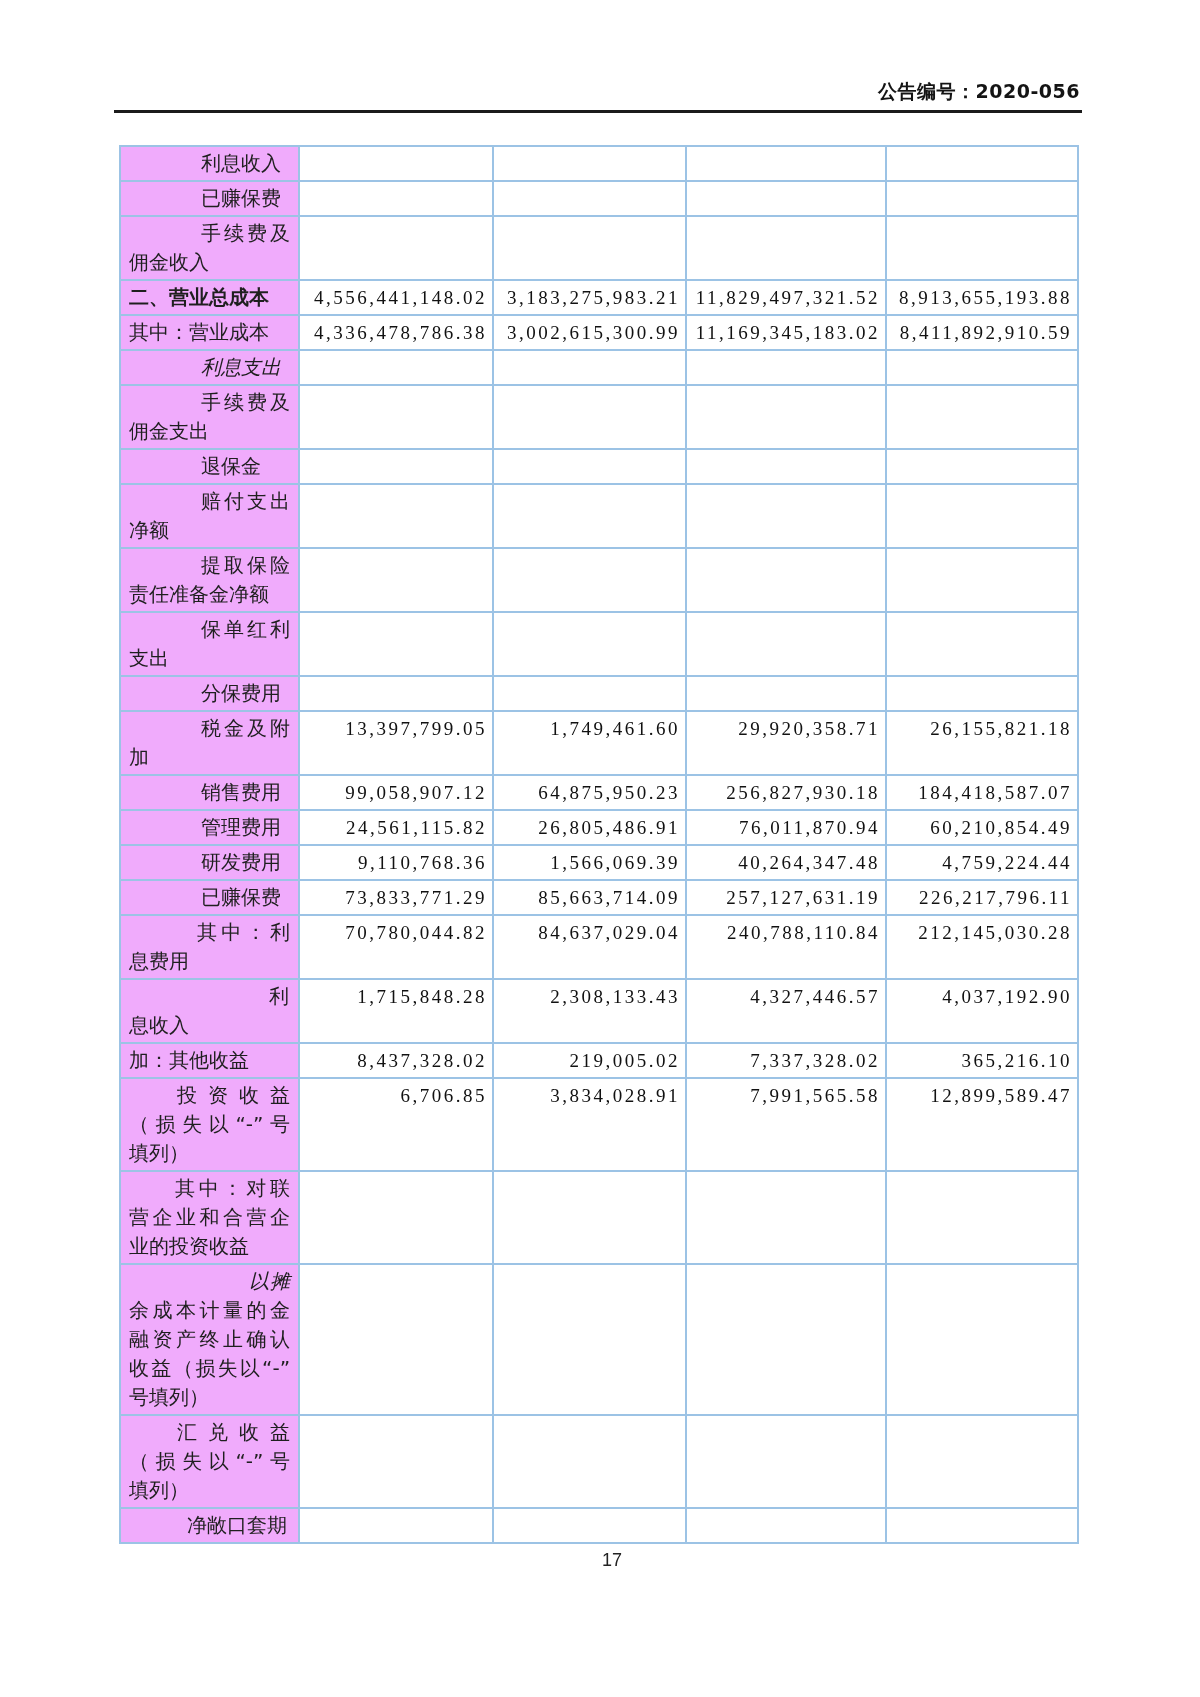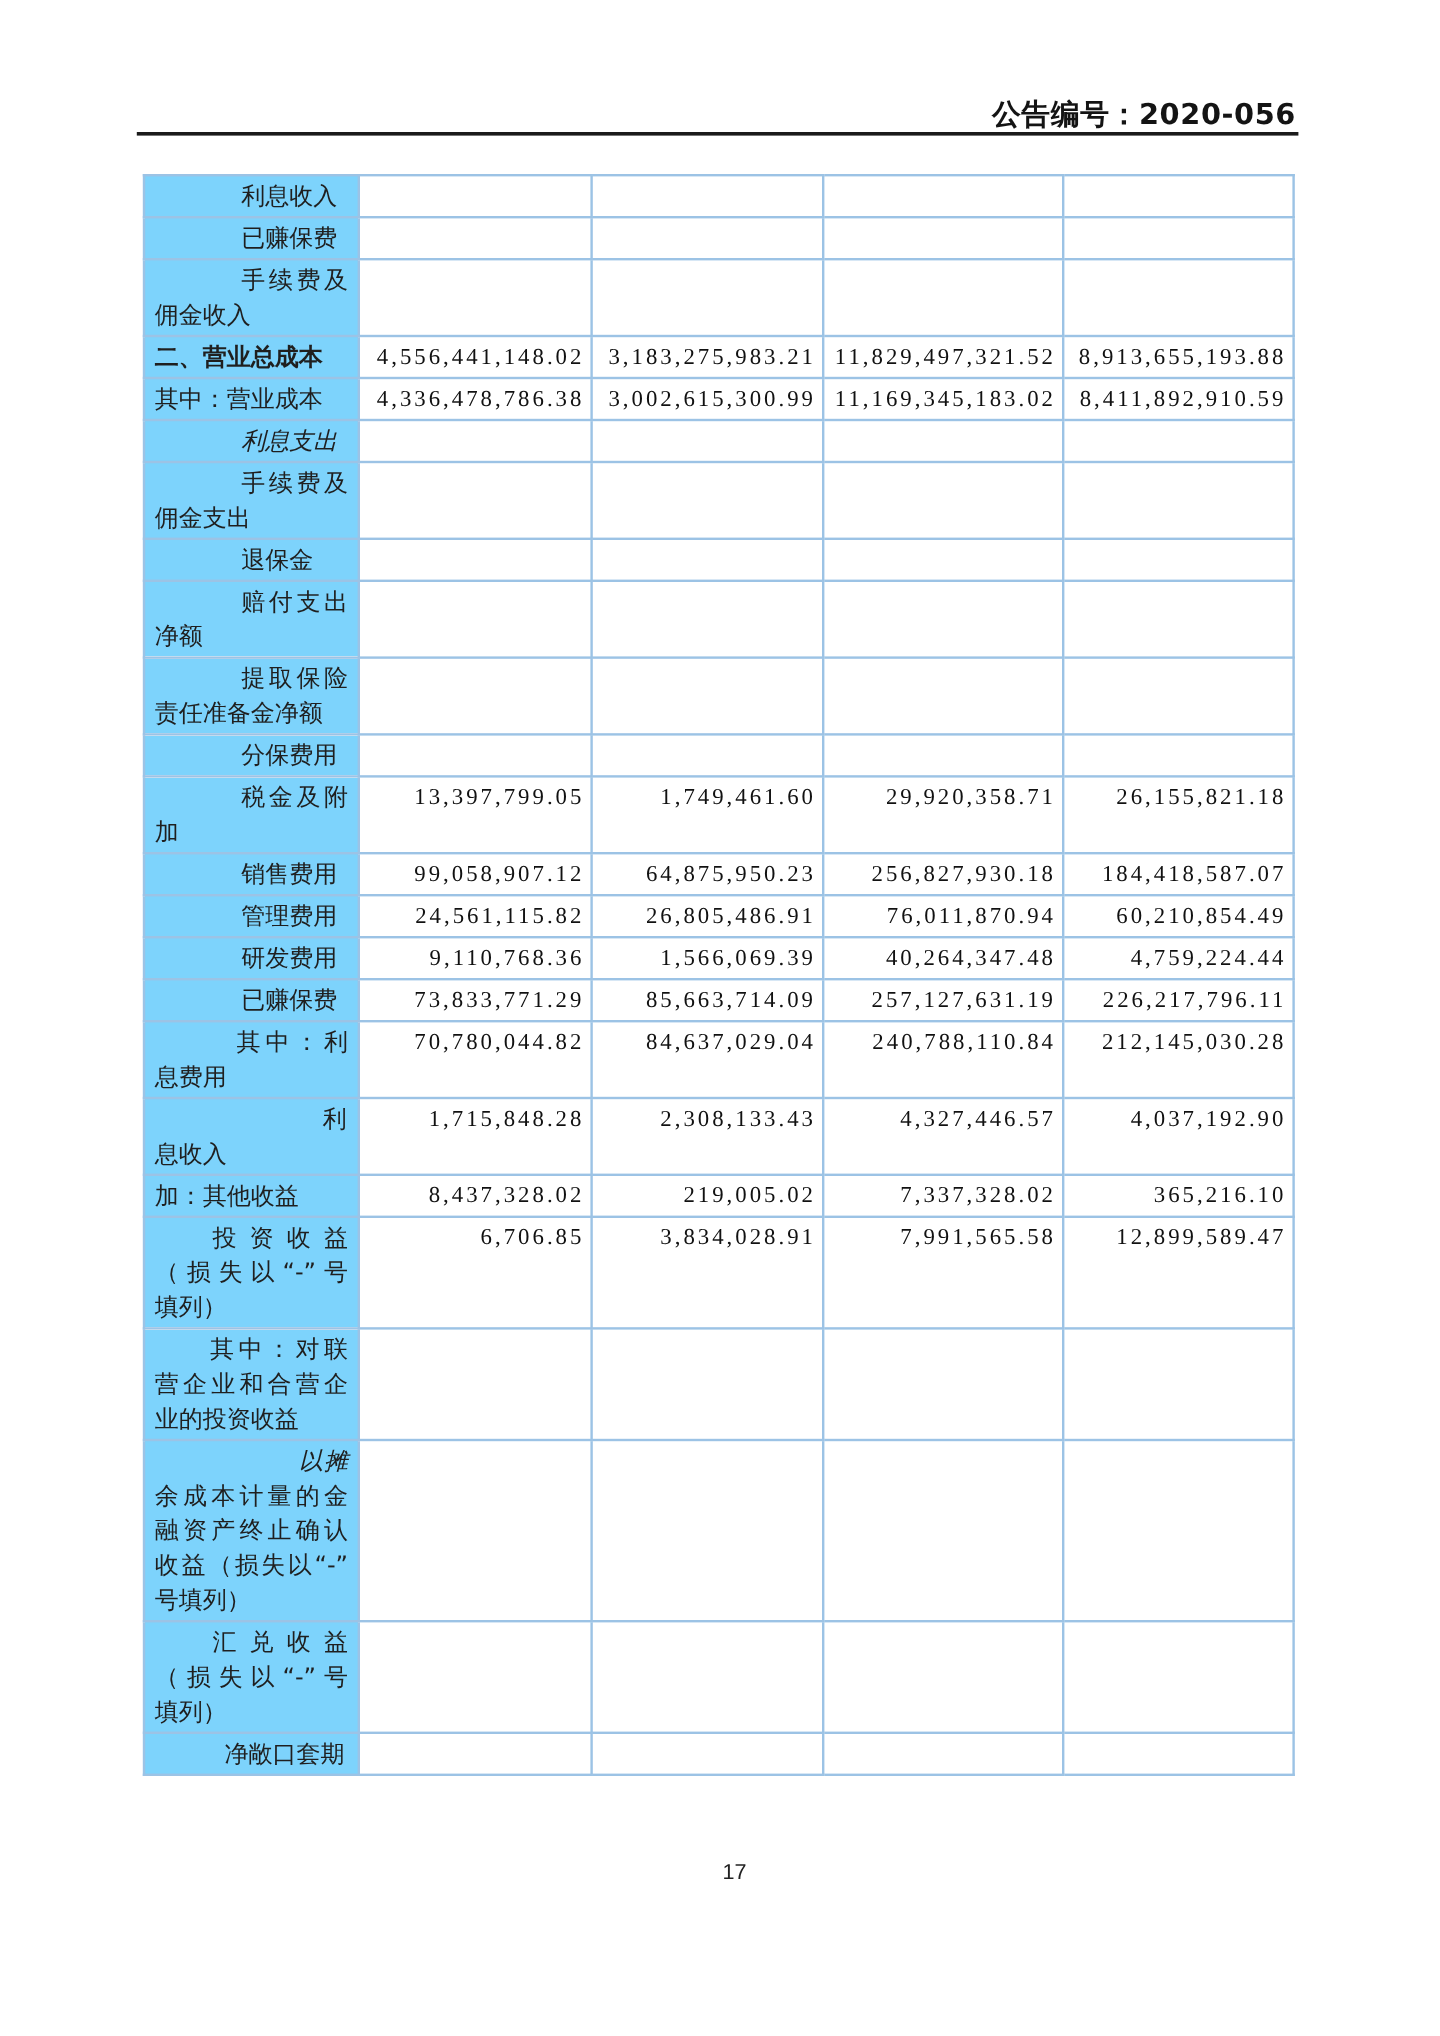--- a/index.html
+++ b/index.html
@@ -5,39 +5,39 @@
   html,body { margin:0; padding:0; }
   body {
     width:1200px; height:1697px; background:#ffffff; position:relative;
     font-family:"DejaVu Sans", sans-serif; color:#1a1a1a;
     -webkit-font-smoothing:antialiased;
   }
   .page { position:absolute; inset:0; overflow:hidden; }
 
   .doc-header {
     position:absolute; top:79px; right:120px;
-    font-size:24px; font-weight:600; letter-spacing:0.5px; color:#141414;
+    font-size:19px; font-weight:600; letter-spacing:0.5px; color:#141414;
     white-space:nowrap;
   }
   .head-rule {
     position:absolute; left:114px; top:110px; width:968px; height:3px;
     background:#1b1b1b;
   }
 
   table.fin-table {
     position:absolute; left:119px; top:145px; width:958px;
     border-collapse:collapse; table-layout:fixed;
   }
   .fin-table td {
     border:2px solid #9cc3e5;
     vertical-align:top;
     overflow:hidden;
   }
   td.label {
-    background:#7dd3fc;
+    background:#f0abfc;
     padding:2px 8px 2px 8px;
     font-size:20px; line-height:29px; color:#1f1f1f;
   }
   td.label.bold { font-weight:700; }
   .line { min-height:29px; }
   .line.justify { text-align:justify; text-align-last:justify; text-justify:inter-character; }
   td.val {
     text-align:right;
     padding:2px 5px 1px 2px;
     font-family:"Liberation Serif", serif;
@@ -159,20 +159,30 @@
             <div class="line justify" style="text-indent: 72px;">提取保险</div>
             <div class="line">责任准备金净额</div>
           </td>
     <td class="val"></td>
     <td class="val"></td>
     <td class="val"></td>
     <td class="val"></td>
   </tr>
         <tr>
     <td class="label">
+            <div class="line justify" style="text-indent: 72px;">保单红利</div>
+            <div class="line">支出</div>
+          </td>
+    <td class="val"></td>
+    <td class="val"></td>
+    <td class="val"></td>
+    <td class="val"></td>
+  </tr>
+        <tr>
+    <td class="label">
             <div class="line" style="text-indent: 72px;">分保费用</div>
           </td>
     <td class="val"></td>
     <td class="val"></td>
     <td class="val"></td>
     <td class="val"></td>
   </tr>
         <tr>
     <td class="label">
             <div class="line justify" style="text-indent: 72px;">税金及附</div>

